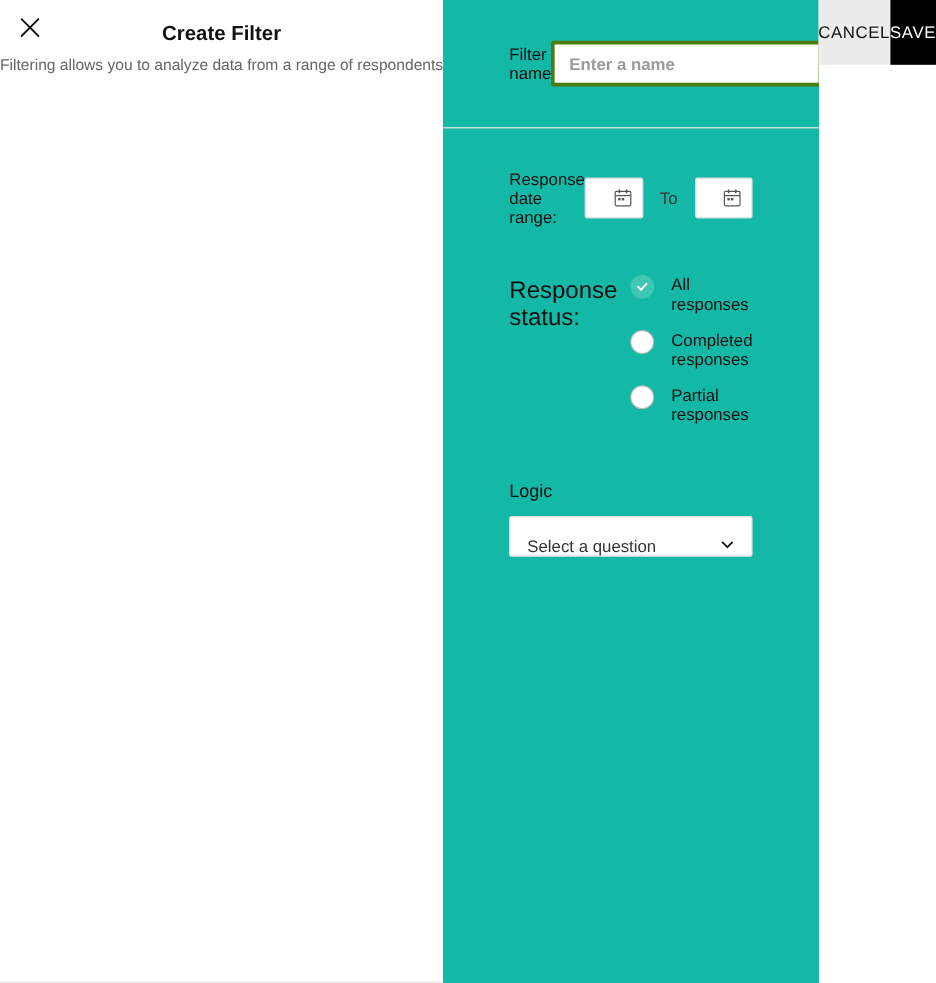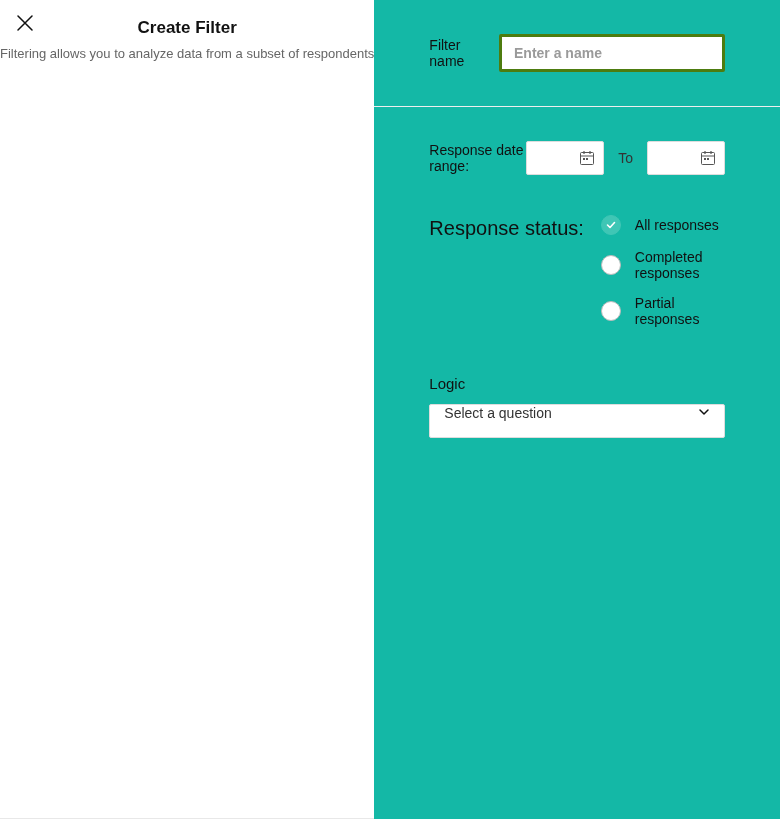--- a/index.html
+++ b/index.html
@@ -126,21 +126,21 @@
       color: #111;
       padding-top: 2px;
     }
     .radio-group {
       display: flex;
       flex-direction: column;
       gap: 14px;
     }
     .radio-item {
       display: flex;
-      align-items: center;
+      align-items: flex-start;
       gap: 14px;
       cursor: pointer;
     }
     .radio-circle {
       width: 20px;
       height: 20px;
       border-radius: 50%;
       border: 1px solid #bbb;
       background: #fff;
       display: flex;
@@ -162,21 +162,21 @@
       margin-top: 48px;
       margin-bottom: 12px;
     }
     .select-question {
       width: 100%;
       height: 34px;
       border: 1px solid #ddd;
       background: #fff;
       border-radius: 2px;
       display: flex;
-      align-items: flex-start;
+      align-items: flex-end;
       justify-content: space-between;
       padding: 0 14px;
       font-size: 14px;
       color: #333;
       cursor: pointer;
     }
     .footer {
       display: flex;
       height: 54px;
       flex-shrink: 0;
@@ -208,21 +208,21 @@
 
   <div class="header">
     <div class="close">
       <span>
         <svg width="16" height="16" viewBox="0 0 16 16">
             <path d="M1 1 L15 15 M15 1 L1 15" stroke="#111" stroke-width="1.5" fill="none" stroke-linecap="round"></path>
           </svg>
       </span>
     </div>
     <div class="title">Create Filter</div>
-    <div class="subtitle">Filtering allows you to analyze data from a subset of respondents</div>
+    <div class="subtitle">Filtering allows you to analyze data from a range of respondents</div>
   </div>
 
   <div class="content">
 
     <div class="section bordered">
       <div class="row">
         <div class="label">Filter name</div>
         <input class="filter-name-input" type="text" placeholder="Enter a name" style="">
       </div>
     </div>
@@ -292,14 +292,18 @@
         <span>
           <svg width="12" height="12" viewBox="0 0 12 12">
               <path d="M2 4 L6 8 L10 4" stroke="#111" stroke-width="1.5" fill="none" stroke-linecap="round" stroke-linejoin="round"></path>
             </svg>
         </span>
       </div>
 
     </div>
   </div>
 
+  <div class="footer">
+    <button class="btn btn-cancel">CANCEL</button>
+    <button class="btn btn-save">SAVE</button>
+  </div>
 
 </div>
 
 </body></html>

